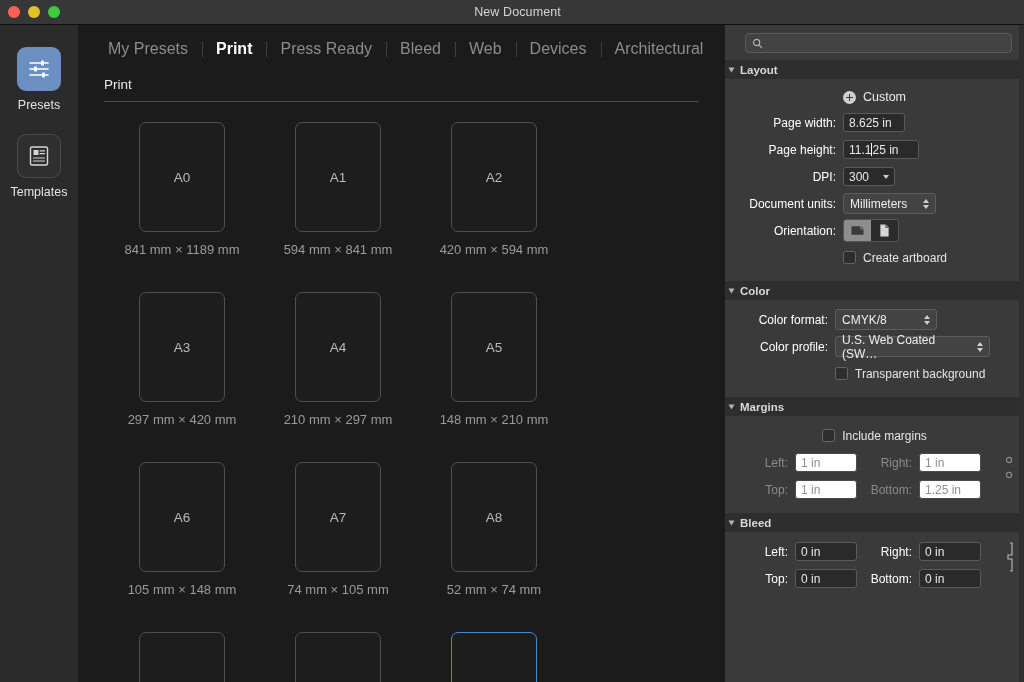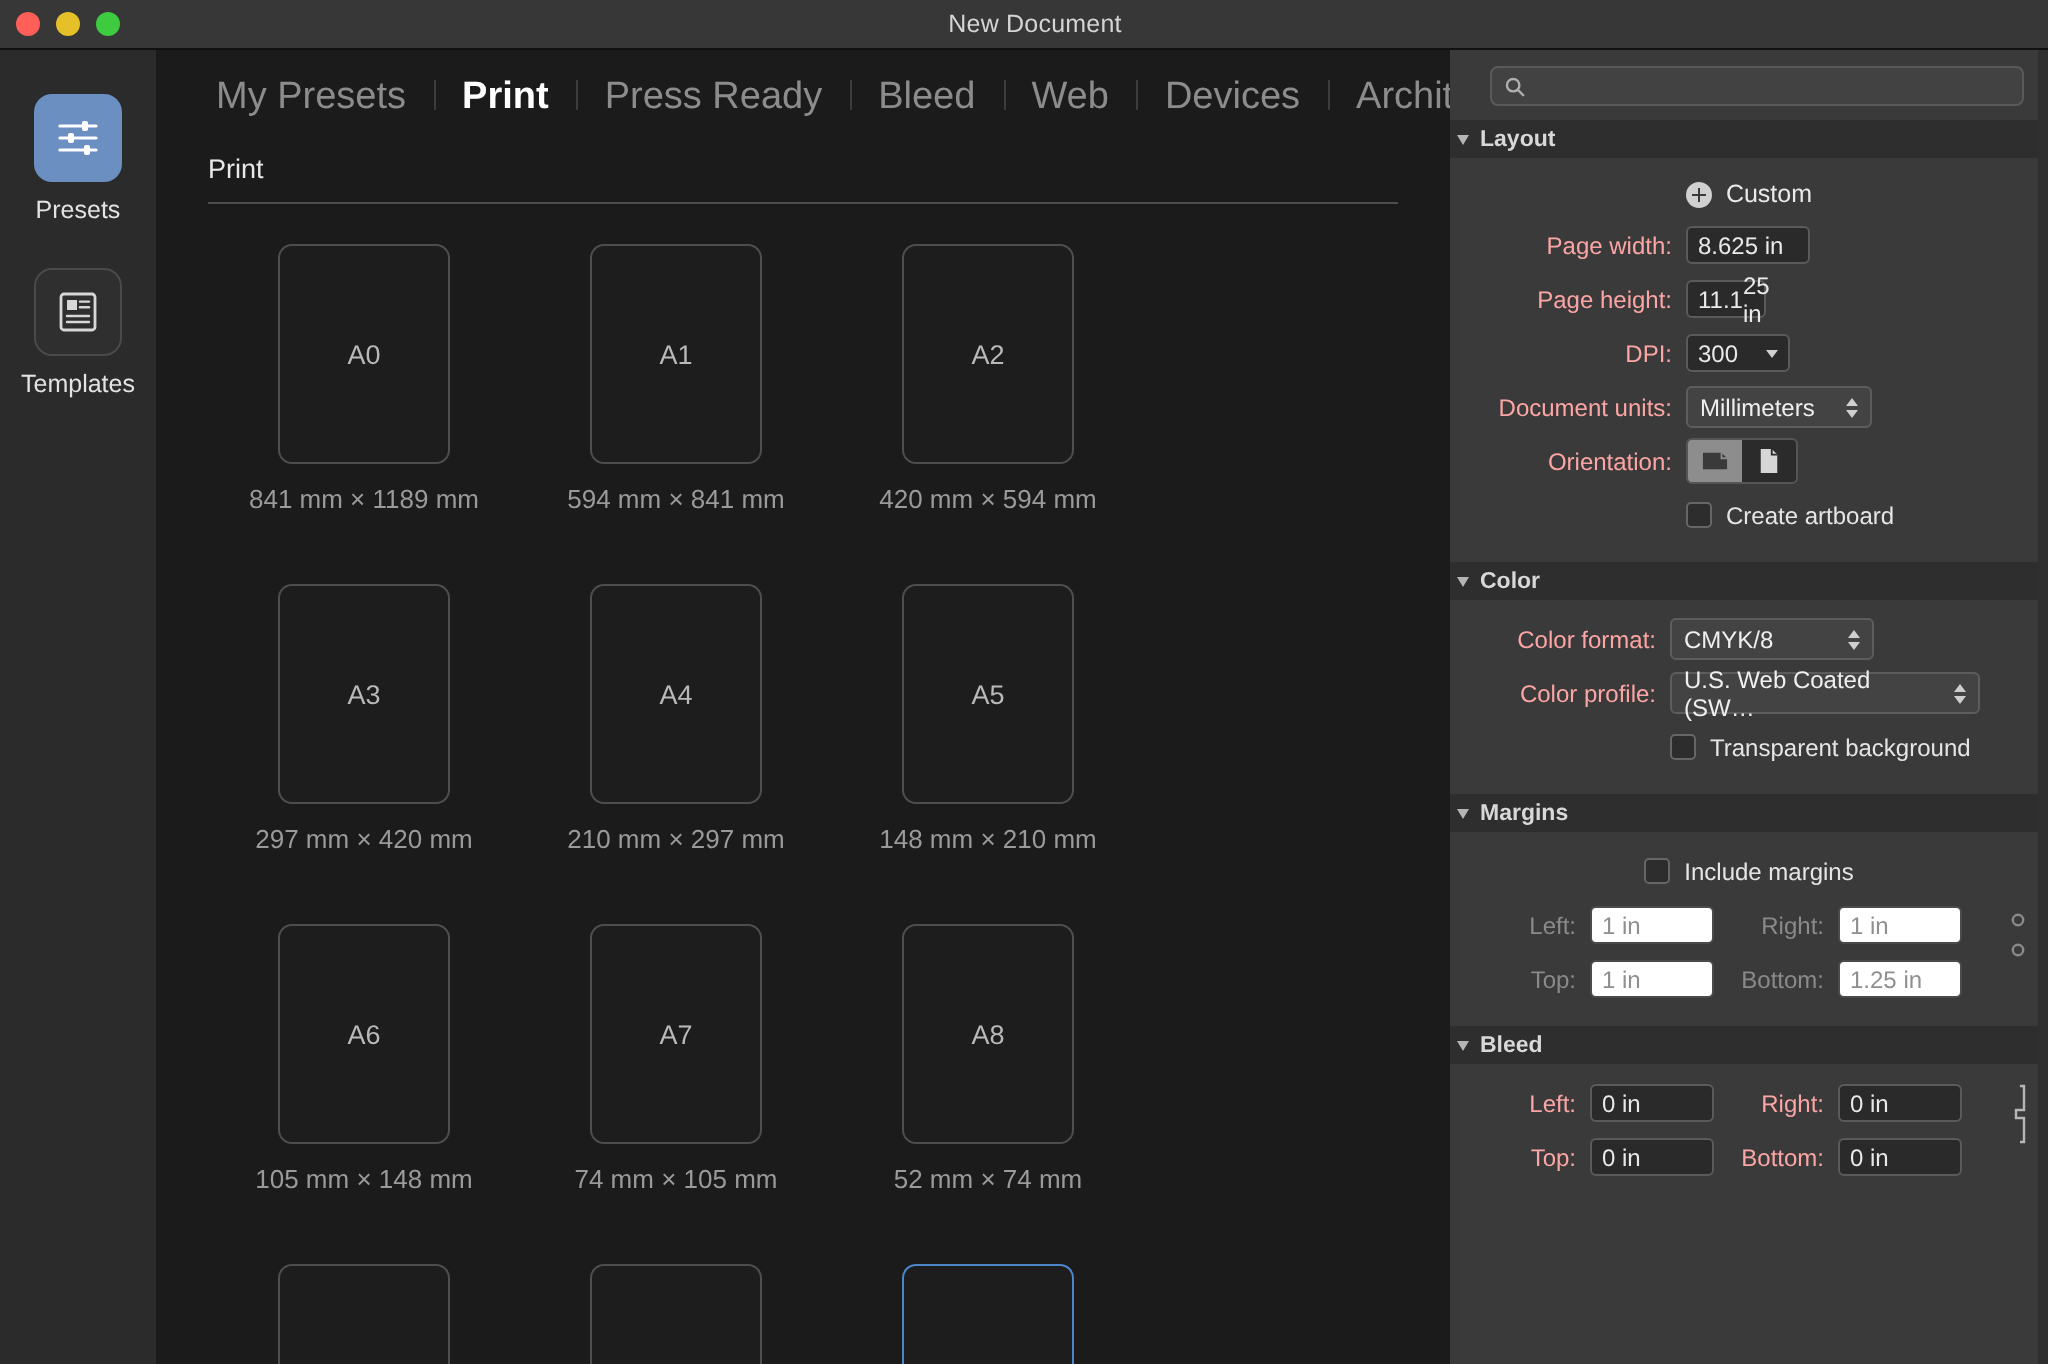--- a/index.html
+++ b/index.html
@@ -49,21 +49,21 @@
   
   .center {
     position: absolute; top: 25px; left: 78px; width: 647px; height: 657px;
     background: #1b1b1b; overflow: hidden;
   }
   .tabs {
     display: flex; align-items: center; height: 36px;
     padding-left: 16px; margin-top: 6px;
   }
   .tab {
-    font-size: 19px; color: #8c8c8c; padding: 0 14px;
+    font-size: 16px; color: #8c8c8c; padding: 0 14px;
     position: relative; cursor: default; white-space: nowrap;
   }
   .tab.active { color: #ffffff; font-weight: bold; }
   .tab + .tab::before {
     content: ""; position: absolute; left: 0; top: 2px;
     height: 15px; width: 1px; background: #3d3d3d;
   }
   .section-head {
     margin: 10px 26px 0 26px; padding-bottom: 9px;
     border-bottom: 1px solid #4d4d4d;
@@ -110,21 +110,21 @@
   .grp-header .tri {
     width: 0; height: 0; border-left: 5px solid #b4b4b4;
     border-top: 3.5px solid transparent; border-bottom: 3.5px solid transparent;
     transform: rotate(90deg);
   }
   .grp-title { font-size: 11.5px; color: #d8d8d8; font-weight: bold; }
   .grp-body { padding: 6px 0 10px 0; }
 
   .row { display: flex; align-items: center; height: 27px; }
   .lbl {
-    font-size: 12px; color: #fca5a5; text-align: right;
+    font-size: 12px; color: #ffffff; text-align: right;
     padding-right: 7px;
   }
   .lbl.dim { color: #8a8a8a; }
   .field {
     background: #2a2a2a; border: 1px solid #5a5a5a; border-radius: 3px;
     height: 19px; display: flex; align-items: center; padding: 0 5px;
     font-size: 12px; color: #e9e9e9; position: relative;
   }
   .field.dim { color: #8f8f8f; border-color: #4b4b4b; background: #ffffff; }
   .caret {
@@ -330,21 +330,21 @@
         <span>Custom</span>
       </div>
 
       <div class="row">
         <div class="lbl" style="width:118px">Page width:</div>
         <div class="field" style="width:62px">8.625 in</div>
       </div>
 
       <div class="row">
         <div class="lbl" style="width:118px">Page height:</div>
-        <div class="field" style="width:40px">
+        <div class="field" style="width:76px">
           <span>11.1</span>
             <span class="caret"></span>
             <span>25 in</span>
         </div>
       </div>
 
       <div class="row">
         <div class="lbl" style="width:118px">DPI:</div>
         <div class="field" style="width:52px;justify-content:space-between">
           <span>300</span>

